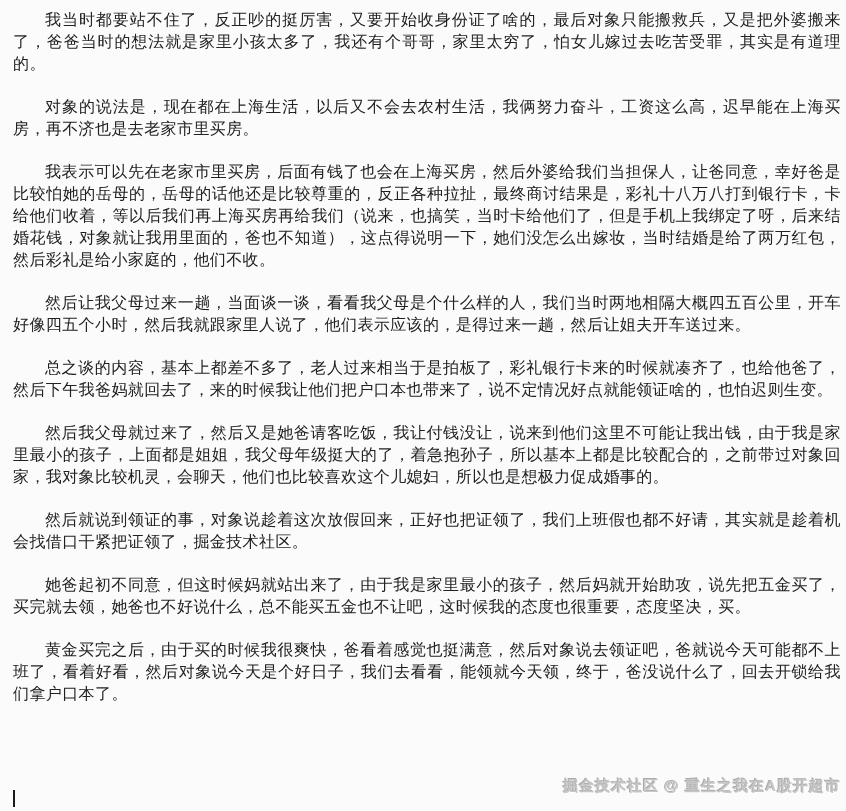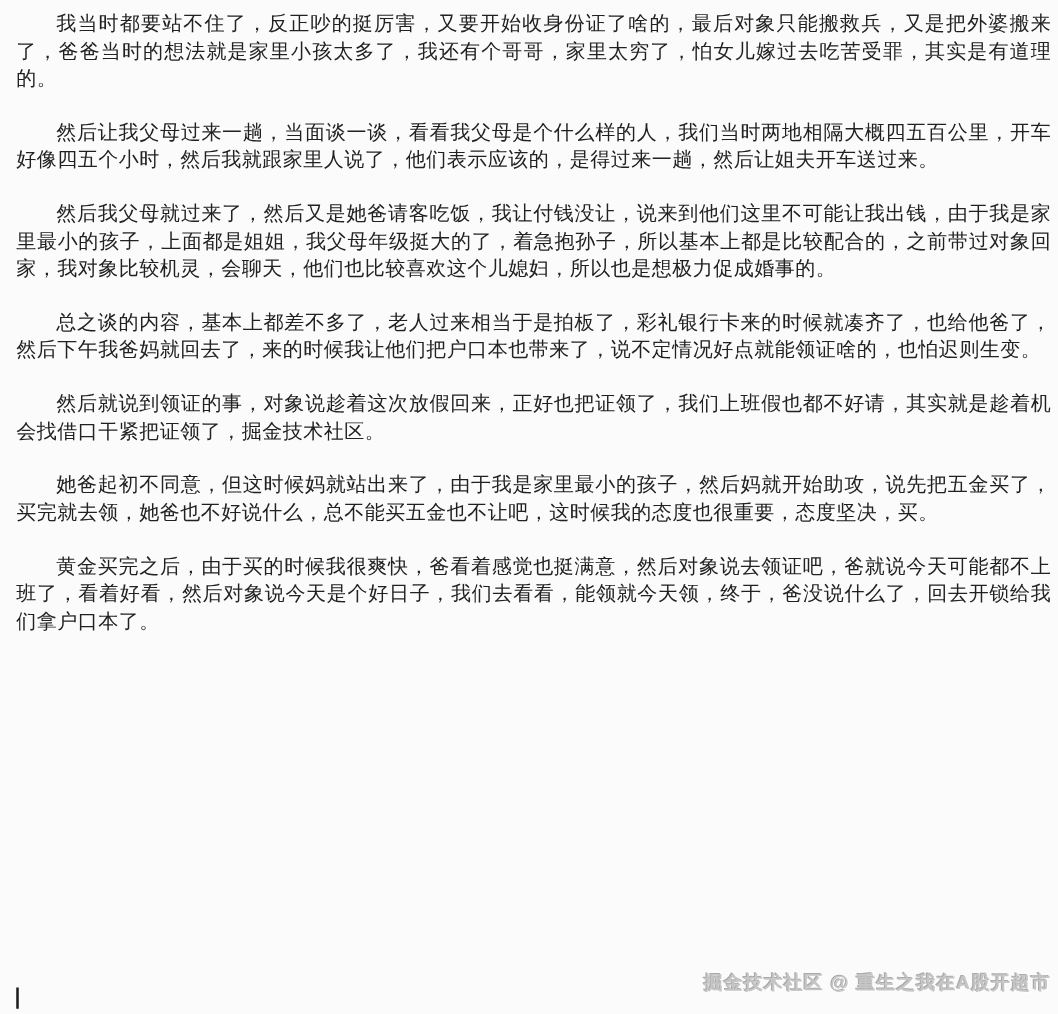--- a/index.html
+++ b/index.html
@@ -50,22 +50,24 @@
     width: 2px;
     height: 17px;
     background: #1a1a1a;
   }
 </style>
 </head>
 <body>
 
 <main class="article">
   <p>我当时都要站不住了，反正吵的挺厉害，又要开始收身份证了啥的，最后对象只能搬救兵，又是把外婆搬来了，爸爸当时的想法就是家里小孩太多了，我还有个哥哥，家里太穷了，怕女儿嫁过去吃苦受罪，其实是有道理的。</p>
+  <p>对象的说法是，现在都在上海生活，以后又不会去农村生活，我俩努力奋斗，工资这么高，迟早能在上海买房，再不济也是去老家市里买房。</p>
+  <p>我表示可以先在老家市里买房，后面有钱了也会在上海买房，然后外婆给我们当担保人，让爸同意，幸好爸是比较怕她的岳母的，岳母的话他还是比较尊重的，反正各种拉扯，最终商讨结果是，彩礼十八万八打到银行卡，卡给他们收着，等以后我们再上海买房再给我们（说来，也搞笑，当时卡给他们了，但是手机上我绑定了呀，后来结婚花钱，对象就让我用里面的，爸也不知道），这点得说明一下，她们没怎么出嫁妆，当时结婚是给了两万红包，然后彩礼是给小家庭的，他们不收。</p>
   <p>然后让我父母过来一趟，当面谈一谈，看看我父母是个什么样的人，我们当时两地相隔大概四五百公里，开车好像四五个小时，然后我就跟家里人说了，他们表示应该的，是得过来一趟，然后让姐夫开车送过来。</p>
+  <p>总之谈的内容，基本上都差不多了，老人过来相当于是拍板了，彩礼银行卡来的时候就凑齐了，也给他爸了，然后下午我爸妈就回去了，来的时候我让他们把户口本也带来了，说不定情况好点就能领证啥的，也怕迟则生变。</p>
   <p>然后我父母就过来了，然后又是她爸请客吃饭，我让付钱没让，说来到他们这里不可能让我出钱，由于我是家里最小的孩子，上面都是姐姐，我父母年级挺大的了，着急抱孙子，所以基本上都是比较配合的，之前带过对象回家，我对象比较机灵，会聊天，他们也比较喜欢这个儿媳妇，所以也是想极力促成婚事的。</p>
-  <p>总之谈的内容，基本上都差不多了，老人过来相当于是拍板了，彩礼银行卡来的时候就凑齐了，也给他爸了，然后下午我爸妈就回去了，来的时候我让他们把户口本也带来了，说不定情况好点就能领证啥的，也怕迟则生变。</p>
   <p>然后就说到领证的事，对象说趁着这次放假回来，正好也把证领了，我们上班假也都不好请，其实就是趁着机会找借口干紧把证领了，掘金技术社区。</p>
   <p>她爸起初不同意，但这时候妈就站出来了，由于我是家里最小的孩子，然后妈就开始助攻，说先把五金买了，买完就去领，她爸也不好说什么，总不能买五金也不让吧，这时候我的态度也很重要，态度坚决，买。</p>
   <p>黄金买完之后，由于买的时候我很爽快，爸看着感觉也挺满意，然后对象说去领证吧，爸就说今天可能都不上班了，看着好看，然后对象说今天是个好日子，我们去看看，能领就今天领，终于，爸没说什么了，回去开锁给我们拿户口本了。</p>
 
   <div class="watermark">掘金技术社区 @ 重生之我在A股开超市</div>
   <div class="caret"></div>
 </main>
 
 </body></html>

